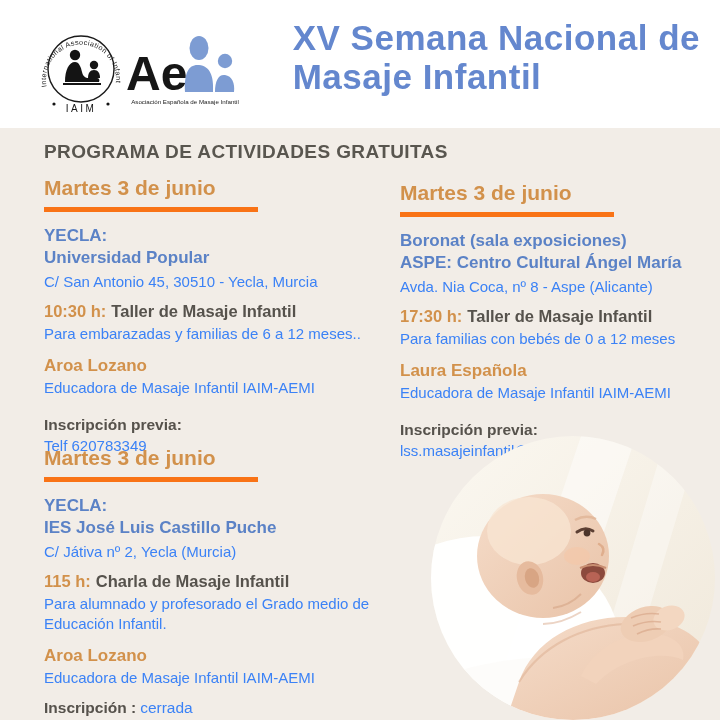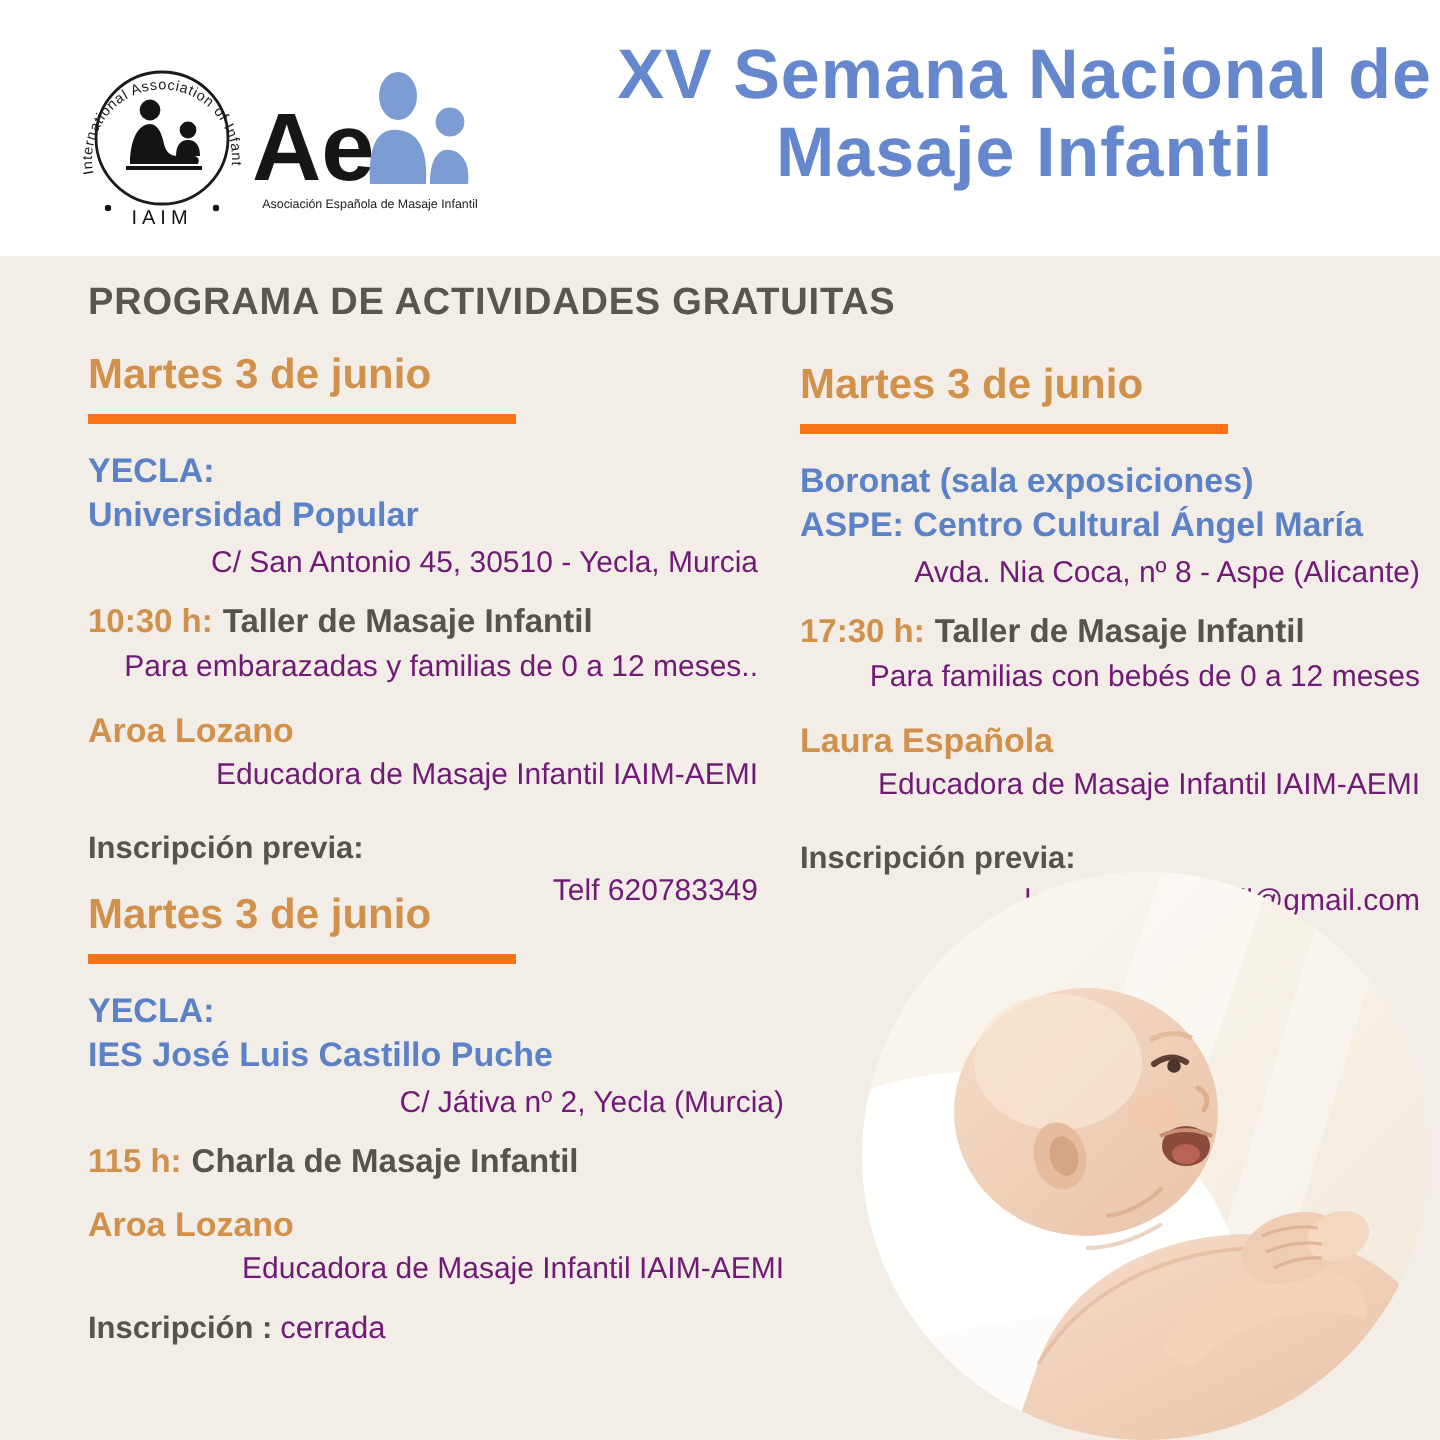--- a/index.html
+++ b/index.html
@@ -4,21 +4,21 @@
 <style>
   * { margin:0; padding:0; box-sizing:border-box; }
   html,body { width:720px; height:720px; }
   body { font-family:"Liberation Sans","DejaVu Sans",sans-serif; }
   .poster { position:relative; width:720px; height:720px; background:#ffffff; overflow:hidden; }
 
   
   .header { position:absolute; left:0; top:0; width:720px; height:128px; background:#ffffff; }
   .iaim-logo { position:absolute; left:34px; top:22px; width:94px; height:96px; }
   .aemi-logo { position:absolute; left:126px; top:34px; width:118px; height:76px; }
-  .title { position:absolute; right:4px; top:18px; text-align:center; font-weight:600;
+  .title { position:absolute; right:20px; top:18px; text-align:left; font-weight:600;
            font-size:35px; line-height:1.12; letter-spacing:.5px; }
 
   
   .content { position:absolute; left:0; top:128px; width:720px; height:592px; background:#f2ede7; }
   .program-heading { position:absolute; left:44px; top:141px; font-size:19px; font-weight:700;
                      color:#59564f; letter-spacing:.4px; }
 
   .event { position:absolute; }
   .event-1 { left:44px;  top:176px; width:335px; }
   .event-2 { left:400px; top:181px; width:310px; }
@@ -35,21 +35,21 @@
   .educator-title { font-size:15px; margin-top:3px; }
   .registration-label { margin-top:20px; font-size:15.5px; font-weight:700; }
   .registration-value { font-size:15px; margin-top:3px; }
   .registration-inline { margin-top:13px; font-size:15.5px; }
   .registration-inline .lbl { font-weight:700; }
   .registration-inline .val { font-weight:400; margin-left:4px; }
 
   .orange { color:#d2914b; }
   .blue   { color:#5b82c6; }
   .dark   { color:#56524c; }
-  .gray   { color:#701a75;text-align:right; }
+  .gray   { color:#3b82f6; }
 
   
   .baby-photo { position:absolute; left:431px; top:436px; width:284px; height:284px;
                 border-radius:50%; overflow:hidden; }
   .baby-photo svg { display:block; }
 </style>
 </head>
 <body>
 
 <div class="poster">
@@ -101,21 +101,21 @@
   <div class="event event-1">
     <div class="date orange">Martes 3 de junio</div>
     <div class="venue blue">
       <div>YECLA:</div>
       <div>Universidad Popular</div>
     </div>
     <div class="address gray">C/ San Antonio 45, 30510 - Yecla, Murcia</div>
     <div class="time-line">
       <span class="time orange">10:30 h:</span><span class="dark">Taller de Masaje Infantil</span>
     </div>
-    <div class="audience gray">Para embarazadas y familias de 0 a 12 meses..</div>
+    <div class="audience gray">Para embarazadas y familias de 6 a 12 meses..</div>
     <div class="educator-name orange">Aroa Lozano</div>
     <div class="educator-title gray">Educadora de Masaje Infantil IAIM-AEMI</div>
     <div class="registration-label dark">Inscripción previa:</div>
     <div class="registration-value gray">Telf 620783349</div>
   </div>
 
   <div class="event event-2">
     <div class="date orange">Martes 3 de junio</div>
     <div class="venue blue">
       <div>Boronat (sala exposiciones)</div>
@@ -135,20 +135,21 @@
   <div class="event event-3">
     <div class="date orange">Martes 3 de junio</div>
     <div class="venue blue">
       <div>YECLA:</div>
       <div>IES José Luis Castillo Puche</div>
     </div>
     <div class="address gray">C/ Játiva nº 2, Yecla (Murcia)</div>
     <div class="time-line">
       <span class="time orange">115 h:</span><span class="dark">Charla de Masaje Infantil</span>
     </div>
+    <div class="audience gray">Para alumnado y profesorado el Grado medio de Educación Infantil.</div>
     <div class="educator-name orange">Aroa Lozano</div>
     <div class="educator-title gray">Educadora de Masaje Infantil IAIM-AEMI</div>
     <div class="registration-inline">
       <span class="lbl dark">Inscripción :</span><span class="val gray">cerrada</span>
     </div>
   </div>
 
   <div class="baby-photo">
     <svg viewBox="0 0 284 284" width="284" height="284">
       <defs>

